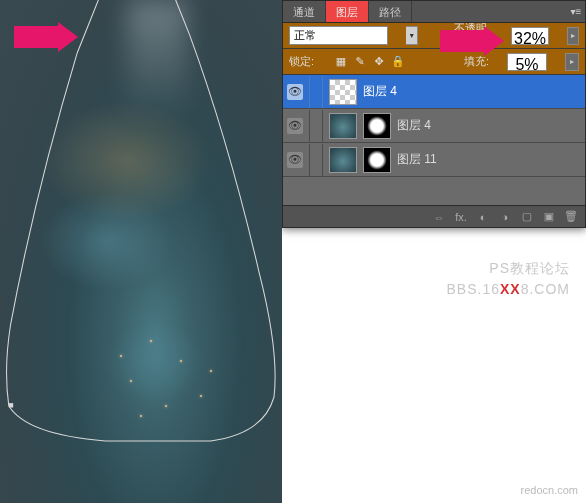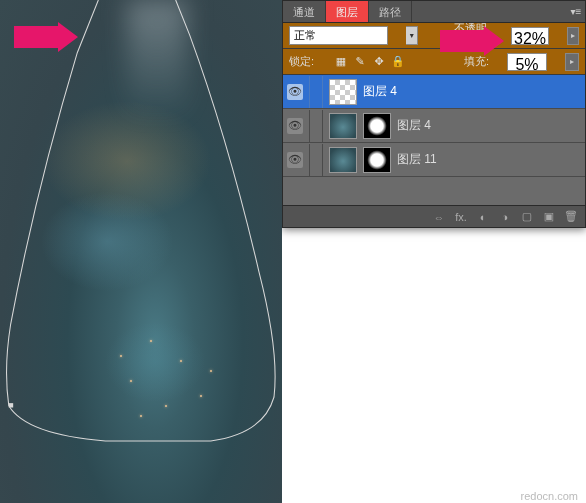--- a/index.html
+++ b/index.html
@@ -36,21 +36,21 @@
 .layer.sel .link-col{border-color:#4a7abf}
 .thumb{width:28px;height:26px;border:1px solid #999;background:#fff}
 .thumb.checker{background:repeating-conic-gradient(#ccc 0 25%, #fff 0 50%) 0 0/10px 10px}
 .thumb.img1{background:radial-gradient(ellipse at 50% 55%, #5a8a95 0%, #2d4a52 80%)}
 .thumb.mask{background:radial-gradient(circle at 50% 50%, #fff 0 35%, #000 55%)}
 .layer-name{white-space:nowrap}
 .panel-foot{display:flex;height:22px;align-items:center;justify-content:flex-end;gap:6px;padding:0 6px;background:#535353;border-top:1px solid #2a2a2a;font-size:11px;color:#aaa}
 .panel-foot span{cursor:pointer;width:16px;text-align:center}
 .watermark{position:absolute;right:16px;top:258px;text-align:right;color:#c8c8c8;font-size:14px;letter-spacing:1px;line-height:1.5}
 .watermark .xx{color:#d83030;font-weight:bold}
-.watermark2{position:absolute;right:8px;bottom:0;text-align:left;color:#bbb;font-size:11px;line-height:1.2}
+.watermark2{position:absolute;right:8px;bottom:6px;text-align:left;color:#bbb;font-size:11px;line-height:1.2}
 .watermark2 .red{color:#c83028;font-size:15px;letter-spacing:2px}
 .sparkle{position:absolute;width:2px;height:2px;background:#e8c090;border-radius:50%;box-shadow:0 0 3px #e8c090}
 </style>
 </head>
 <body>
 
 <div class="stage">
   <div class="canvas">
     <svg class="pen-path" viewBox="0 0 321 503" preserveAspectRatio="none">
       <path d="M 112 0 L 88 60 Q 40 220 12 370 Q 4 420 10 462 Q 30 495 120 502 L 240 502 Q 300 494 312 452 Q 318 400 295 310 Q 260 160 216 40 L 200 0" fill="none" stroke="#d8d8d8" stroke-width="1.2"></path>
@@ -125,20 +125,26 @@
         <span>⇔</span>
         <span>fx.</span>
         <span>◐</span>
         <span>◑</span>
         <span>▢</span>
         <span>▣</span>
         <span>🗑</span>
       </div>
     </div>
 
+    <div class="watermark">
+      <div>PS教程论坛</div>
+      <div>
+        <span>BBS.16</span><span class="xx">XX</span><span>8.COM</span>
+      </div>
+    </div>
   </div>
 </div>
 
 <div class="arrow arrow1">
   <svg viewBox="0 0 64 30">
       <path d="M0 4 L44 4 L44 0 L64 15 L44 30 L44 26 L0 26 Z" fill="#e6166a"></path>
     </svg>
 </div>
 <div class="arrow arrow2">
   <svg viewBox="0 0 64 30">

